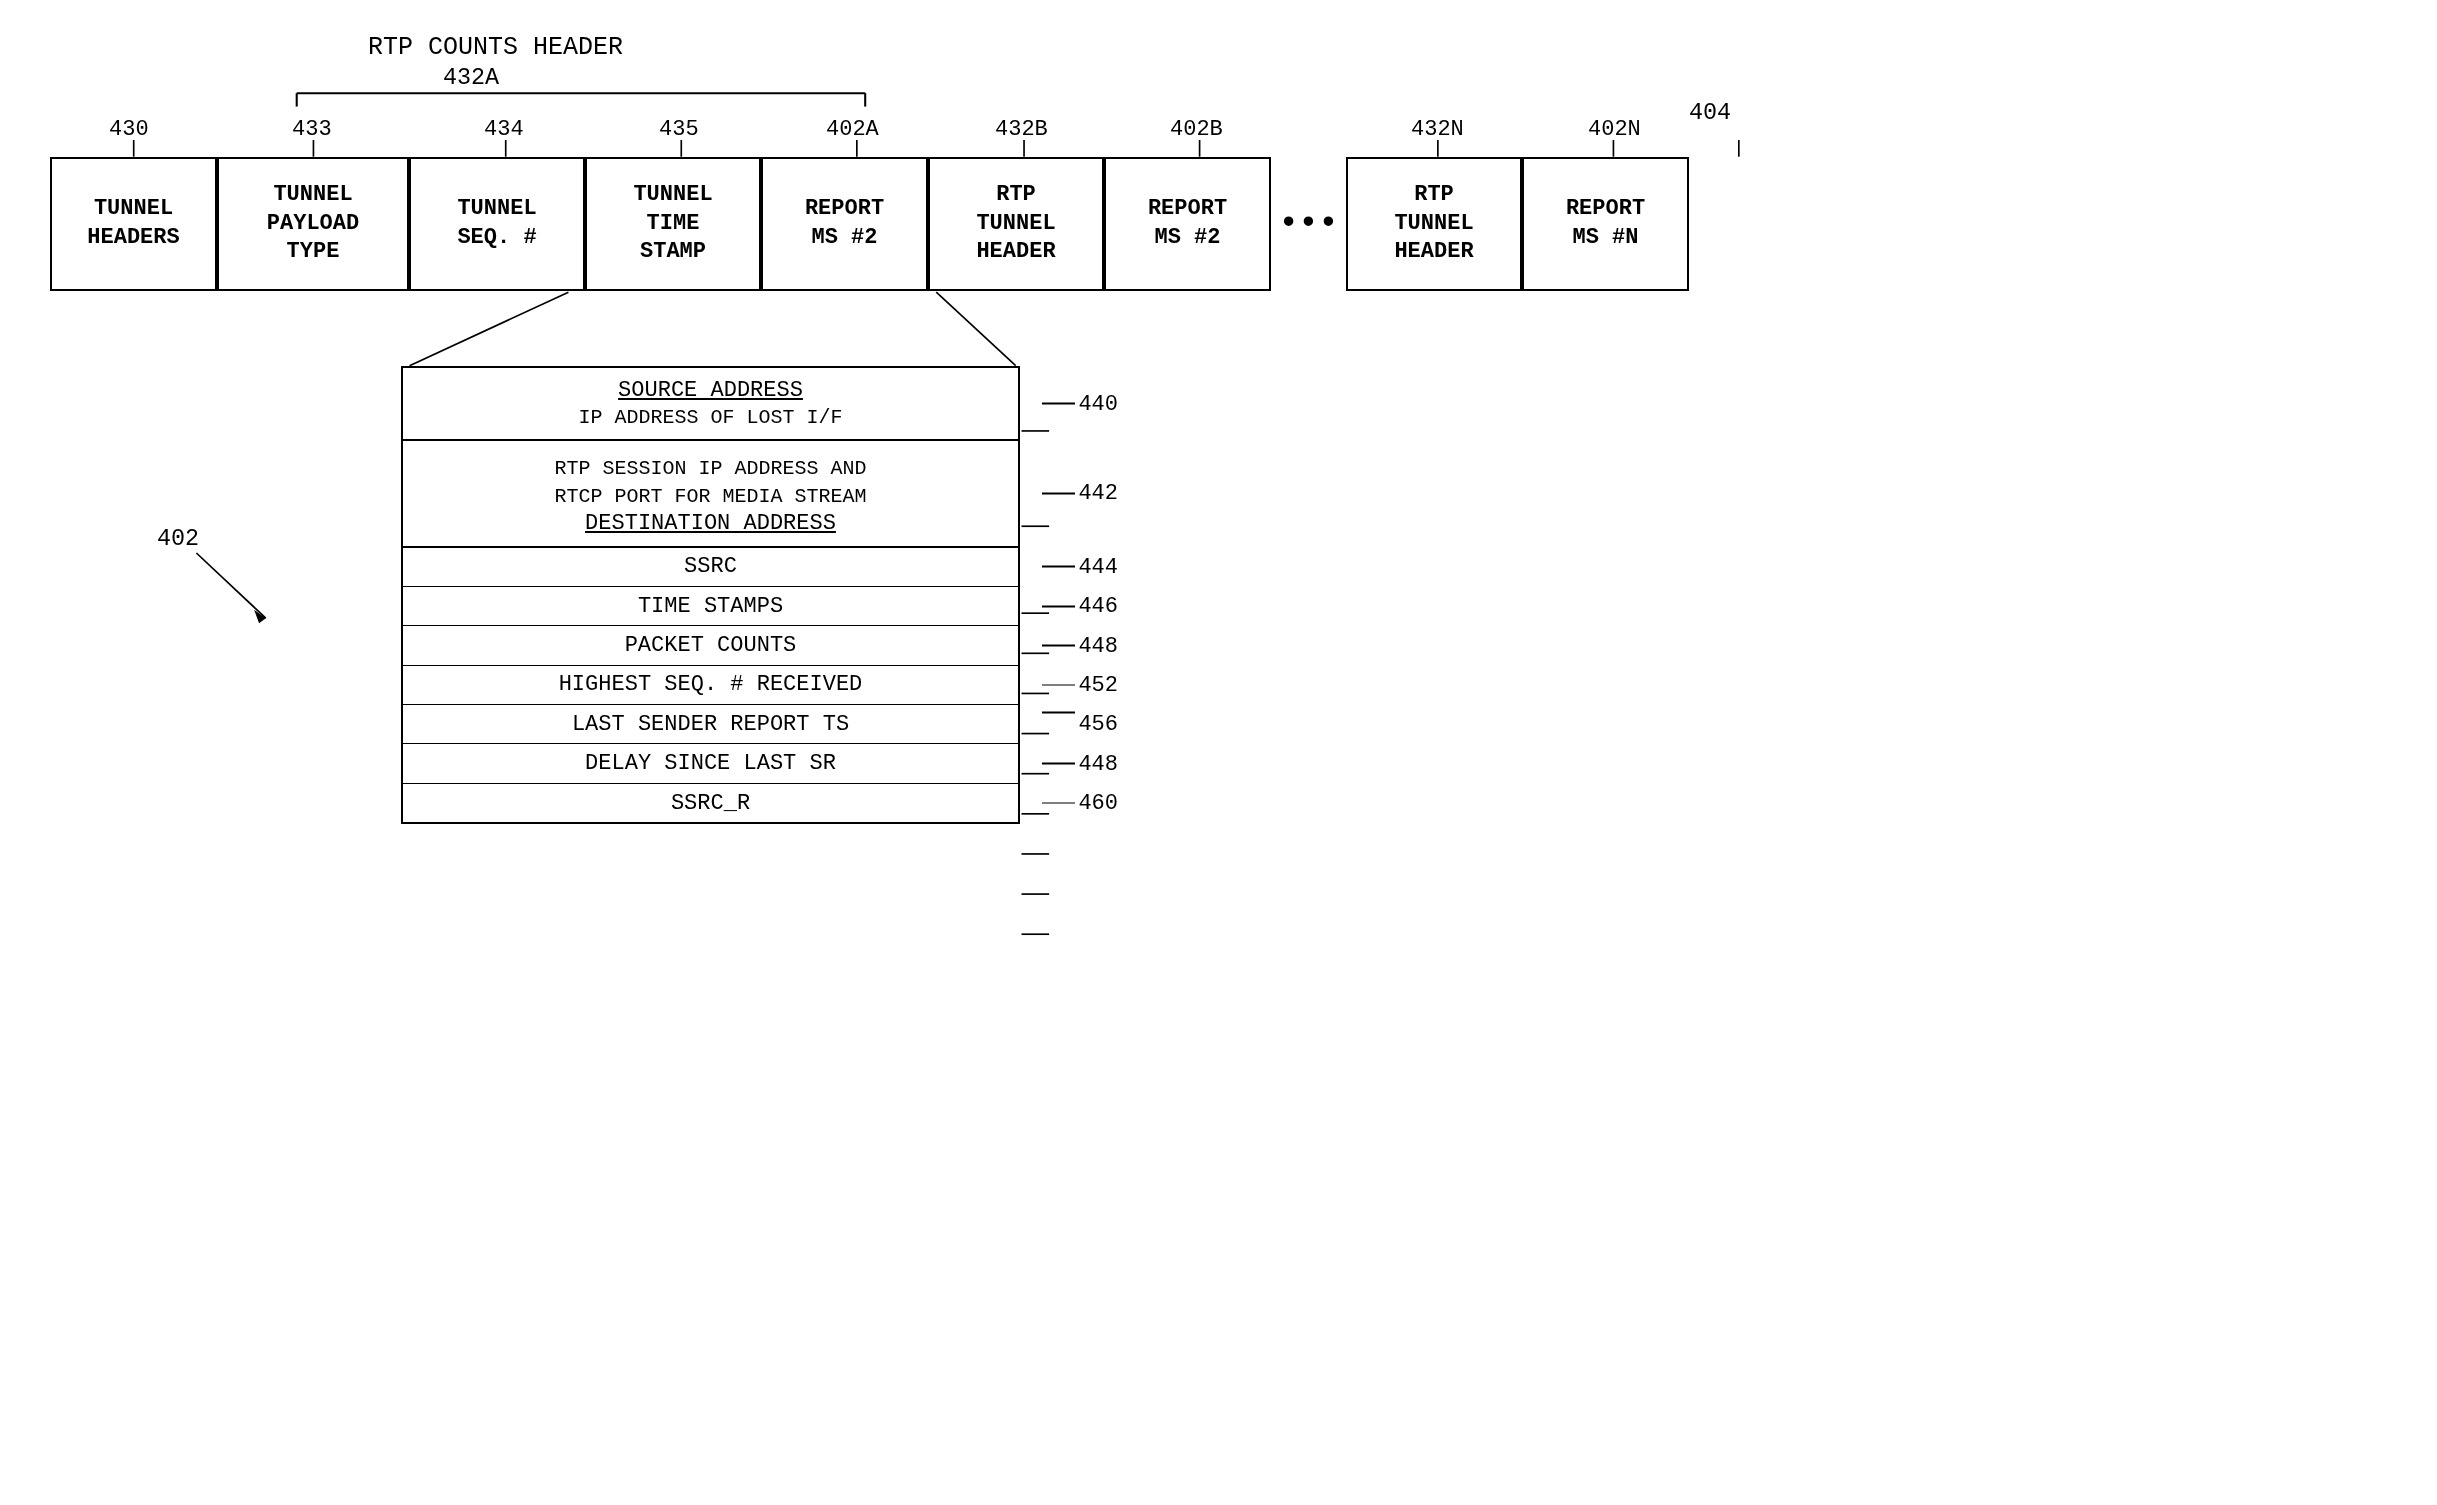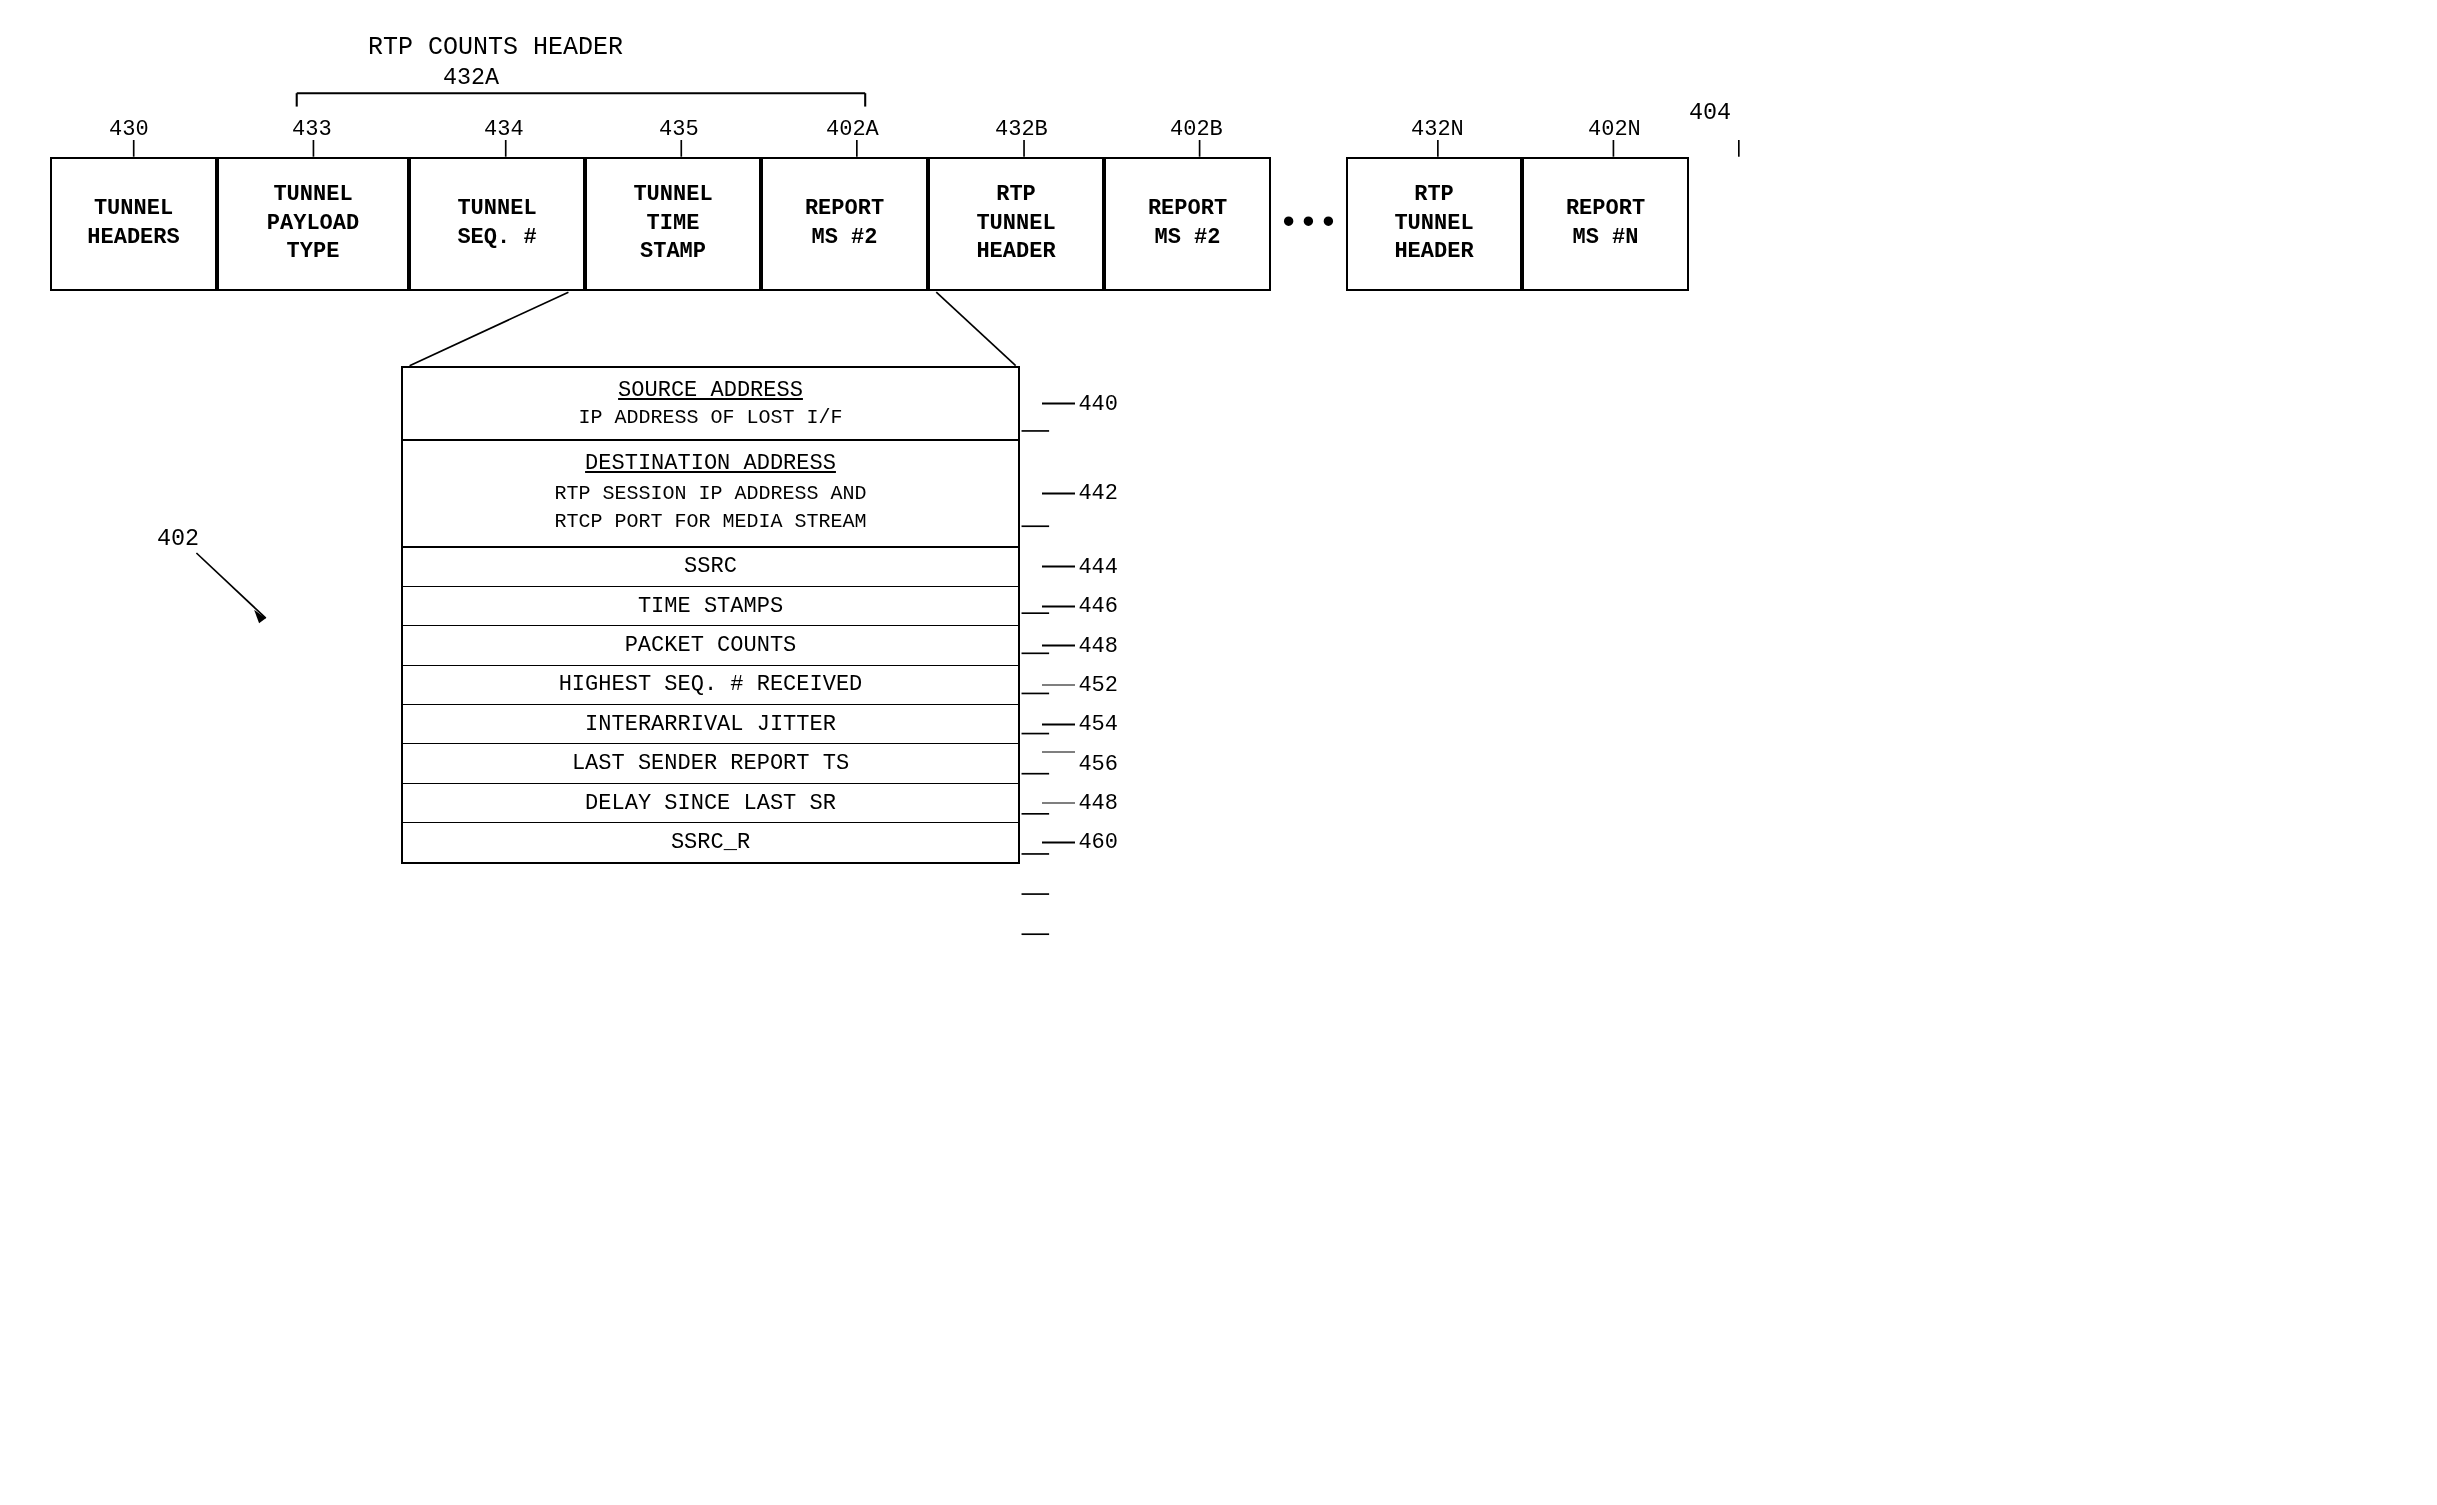--- a/index.html
+++ b/index.html
@@ -140,22 +140,22 @@
     <div style="border-bottom:2.5px solid #000; padding:10px 13.4px; text-align:center; position:relative;">
       <div style="text-decoration:underline; font-size:22px;">SOURCE ADDRESS</div>
       <div style="font-size:20px; margin-top:3.3px;">IP ADDRESS OF LOST I/F</div>
       <div style="position:absolute; right:-100px; top:50%; transform:translateY(-50%); font-size:22px; display:flex; align-items:center;">
         <span style="display:inline-block;width:33px;height:1.7px;background:#000;margin-right:3.3px;"></span>
         <span>440</span>
       </div>
     </div>
 
     <div style="border-bottom:2.5px solid #000; padding:10px 13.4px; text-align:center; position:relative;">
+      <div style="font-size:20px; margin-top:3.3px; line-height:1.4;">RTP SESSION IP ADDRESS AND<br>RTCP PORT FOR MEDIA STREAM</div>
       <div style="text-decoration:underline; font-size:22px;">DESTINATION ADDRESS</div>
-      <div style="font-size:20px; margin-top:3.3px; line-height:1.4;">RTP SESSION IP ADDRESS AND<br>RTCP PORT FOR MEDIA STREAM</div>
       <div style="position:absolute; right:-100px; top:50%; transform:translateY(-50%); font-size:22px; display:flex; align-items:center;">
         <span style="display:inline-block;width:33px;height:1.7px;background:#000;margin-right:3.3px;"></span>
         <span>442</span>
       </div>
     </div>
 
     <div style="border-bottom:1.7px solid #000; padding:6.7px 13.4px; text-align:center; position:relative; font-size:22px;">
       <span>SSRC</span>
       <div style="position:absolute; right:-100px; top:50%; transform:translateY(-50%); font-size:22px; display:flex; align-items:center;">
         <span style="display:inline-block;width:33px;height:1.7px;background:#000;margin-right:3.3px;"></span>
@@ -181,27 +181,20 @@
 
 
     <div style="border-bottom:1.7px solid #000; padding:6.7px 13.4px; text-align:center; position:relative; font-size:22px;">
       <span>HIGHEST SEQ. # RECEIVED</span>
       <div style="position:absolute; right:-100px; top:50%; transform:translateY(-50%); font-size:22px; display:flex; align-items:center;">
         <span style="display:inline-block;width:33px;height:1.7px;background:#000;margin-right:3.3px;"></span>
         <span>452</span>
       </div>
     </div>
 
-    <div style="border-bottom:1.7px solid #000; padding:6.7px 13.4px; text-align:center; position:relative; font-size:22px;">
-      <span>INTERARRIVAL JITTER</span>
-      <div style="position:absolute; right:-100px; top:50%; transform:translateY(-50%); font-size:22px; display:flex; align-items:center;">
-        <span style="display:inline-block;width:33px;height:1.7px;background:#000;margin-right:3.3px;"></span>
-        <span>454</span>
-      </div>
-    </div>
 
     <div style="border-bottom:1.7px solid #000; padding:6.7px 13.4px; text-align:center; position:relative; font-size:22px;">
       <span>LAST SENDER REPORT TS</span>
       <div style="position:absolute; right:-100px; top:50%; transform:translateY(-50%); font-size:22px; display:flex; align-items:flex-start;">
         <span style="display:inline-block;width:33px;height:1.7px;background:#000;margin-right:3.3px;"></span>
         <span>456</span>
       </div>
     </div>
 
     <div style="border-bottom:1.7px solid #000; padding:6.7px 13.4px; text-align:center; position:relative; font-size:22px;">

